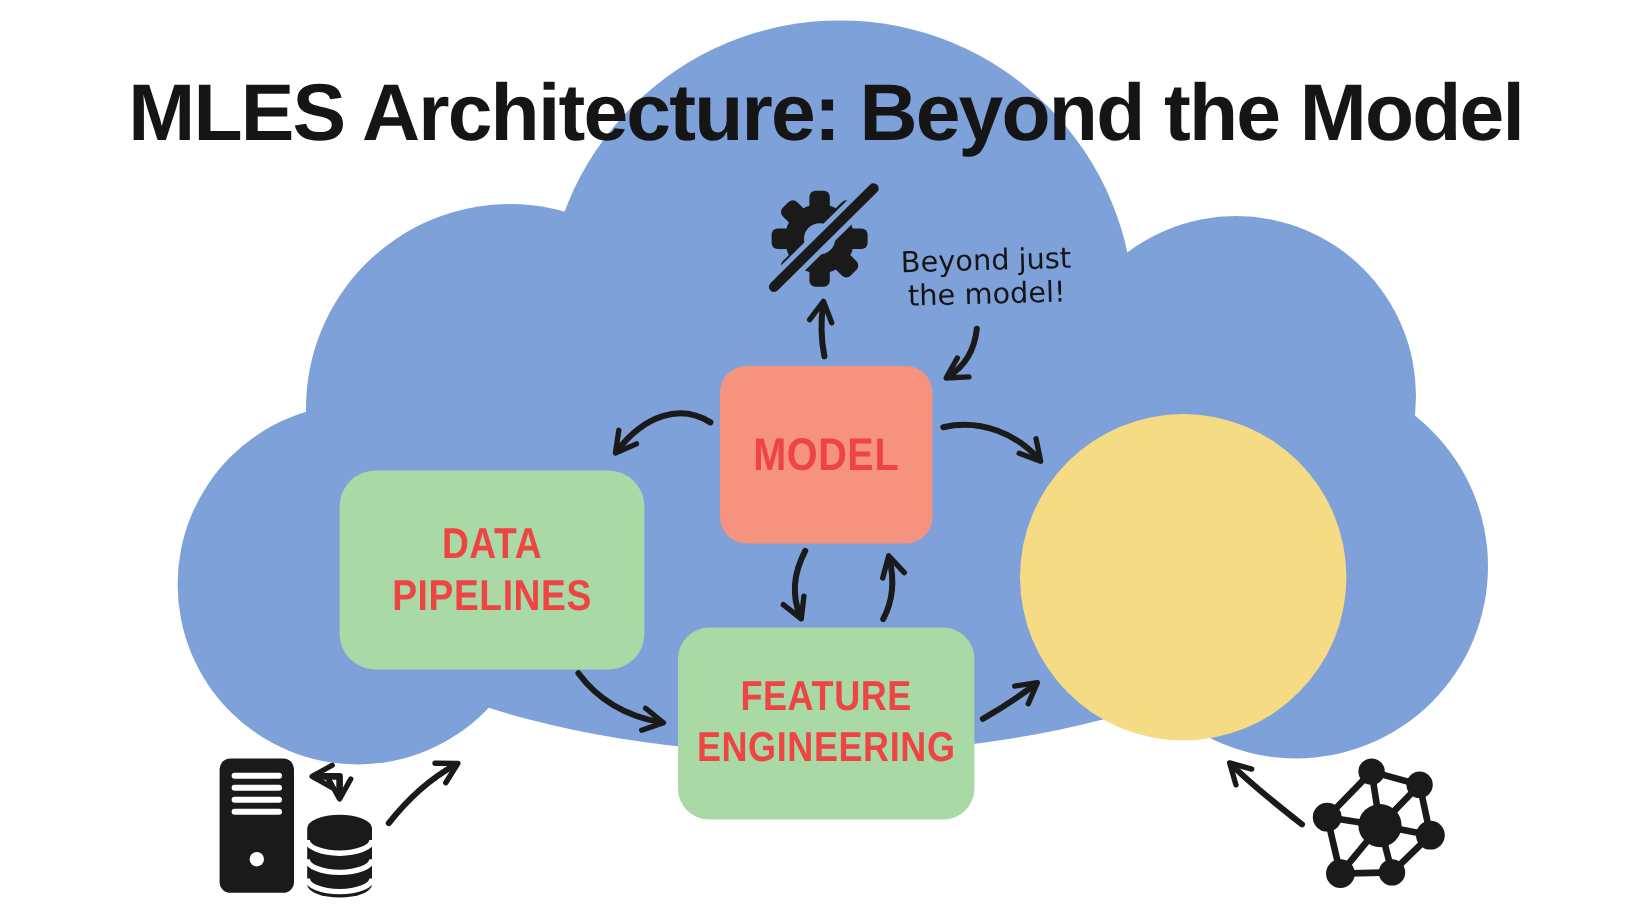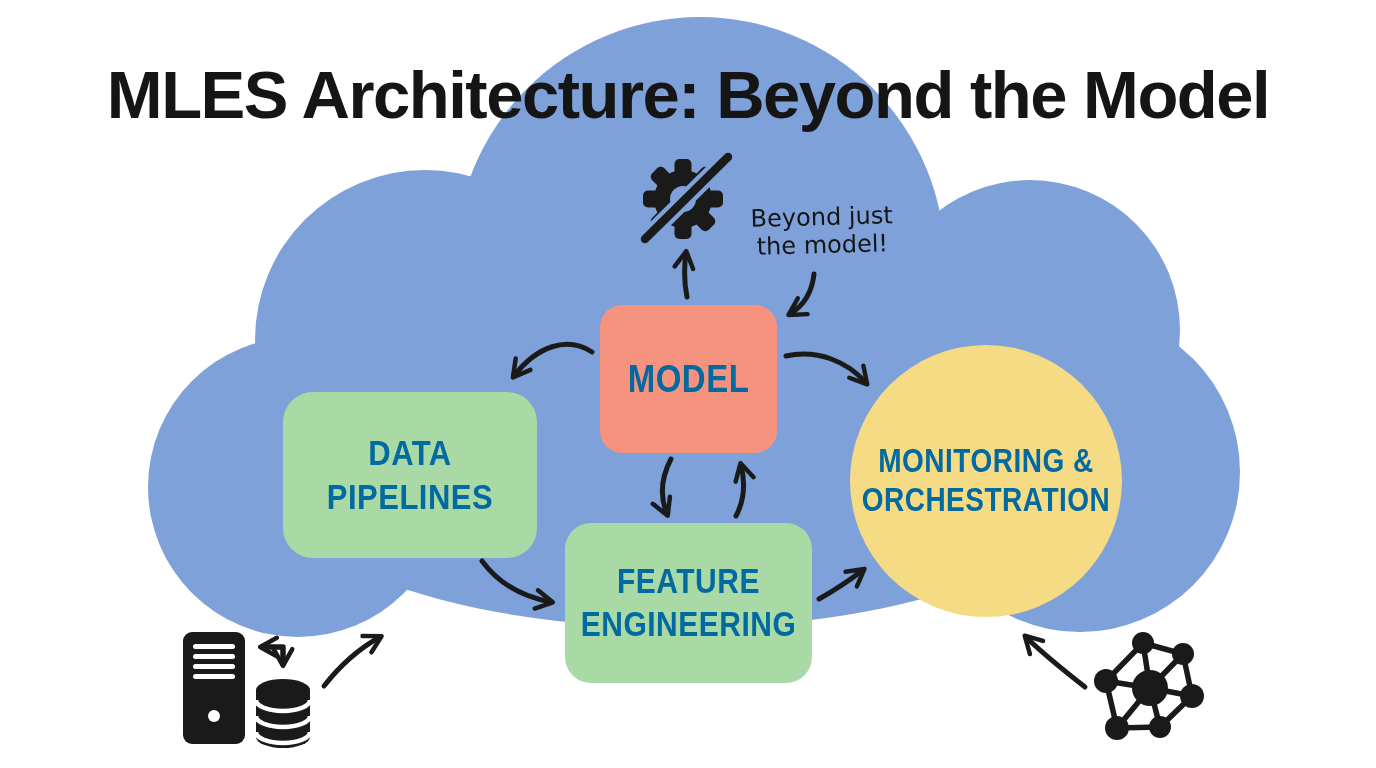--- a/index.html
+++ b/index.html
@@ -14,21 +14,21 @@
     font-size:67px;font-weight:bold;letter-spacing:-1.5px;line-height:1.05;
     white-space:nowrap;
   }
   .note{
     left:733px;top:203px;width:178px;text-align:center;
     font-family:"DejaVu Sans",sans-serif;font-size:24px;line-height:1.18;
     transform:rotate(-1.5deg);
   }
   .node-label{
     display:flex;align-items:center;justify-content:center;
-    text-align:center;font-weight:bold;color:#0369a1;
+    text-align:center;font-weight:bold;color:#ef4444;
   }
   .node-label .lines{transform:scaleY(1.16);line-height:1.22;letter-spacing:0.5px;}
   .lbl-model{left:600px;top:305px;width:177px;height:148px;font-size:33px;}
   .lbl-data{left:283px;top:392px;width:254px;height:166px;font-size:31px;}
   .lbl-feature{left:565px;top:523px;width:247px;height:160px;font-size:30px;border-radius:31px;}
   .lbl-monitor{left:850px;top:345px;width:272px;height:272px;font-size:28px;}
 </style>
 </head>
 <body>
 
@@ -145,20 +145,14 @@
     </div>
   </div>
 
   <div class="overlay node-label lbl-feature">
     <div class="lines">
       <div>FEATURE</div>
       <div>ENGINEERING</div>
     </div>
   </div>
 
-  <div class="overlay node-label lbl-monitor">
-    <div class="lines">
-      <div>MONITORING &amp;</div>
-      <div>ORCHESTRATION</div>
-    </div>
-  </div>
 
 </div>
 
 </body></html>

